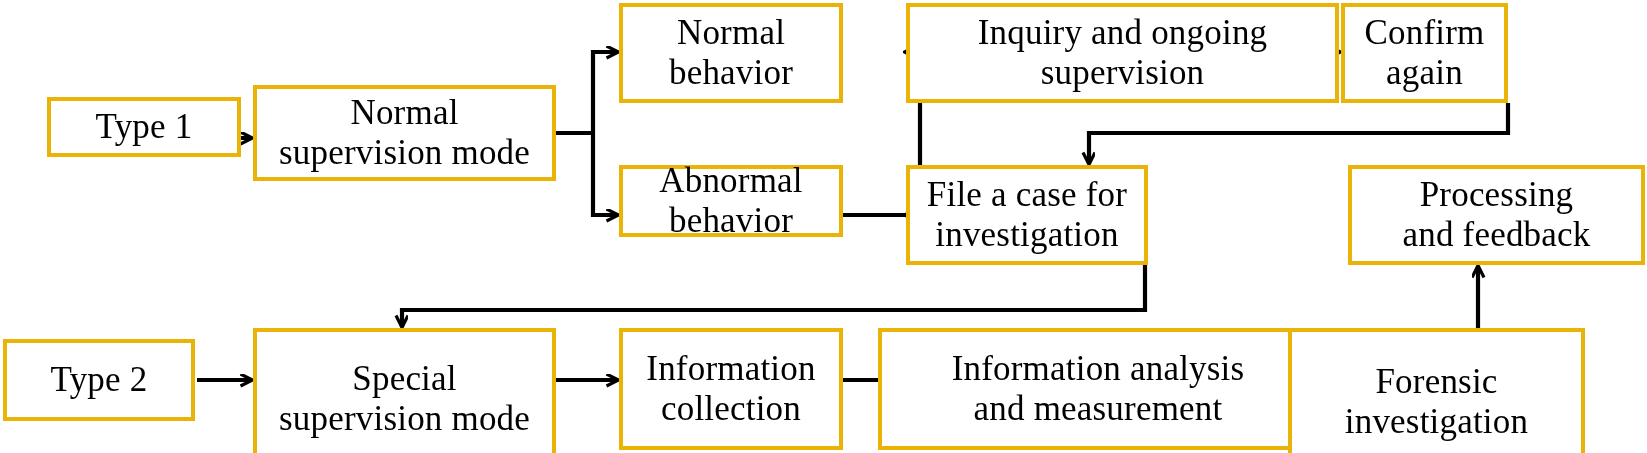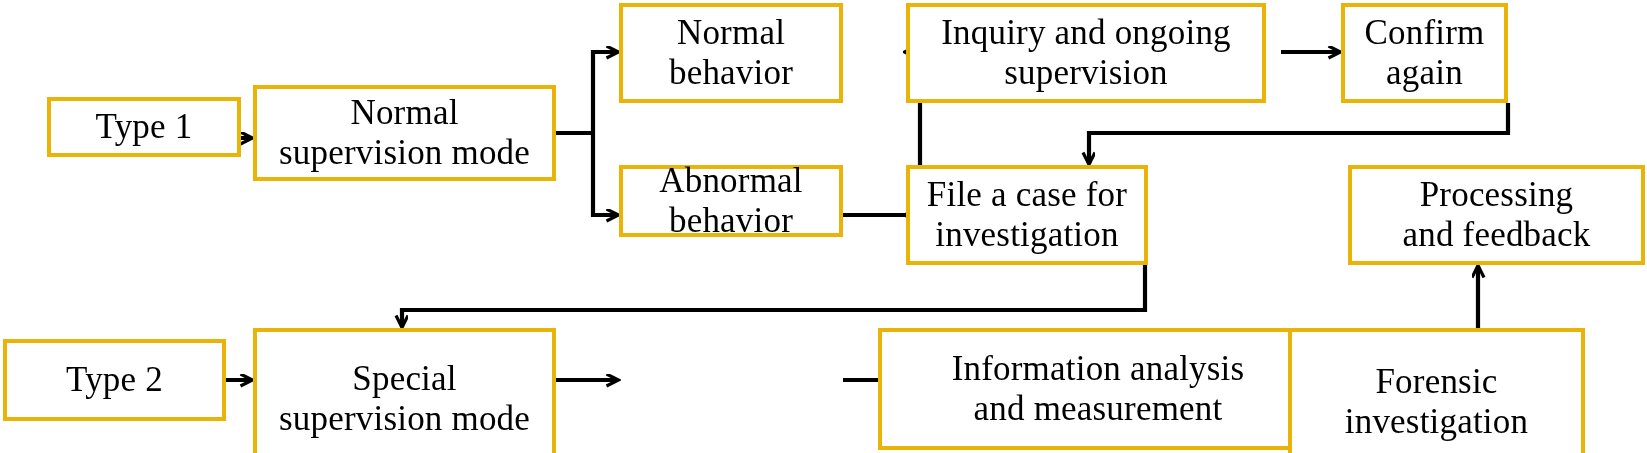--- a/index.html
+++ b/index.html
@@ -95,42 +95,46 @@
 supervision mode</span>
   </div>
   <div class="node" style="left: 619px; top: 3px; width: 224px; height: 100px;">
     <span class="label">Normal
 behavior</span>
   </div>
   <div class="node" style="left: 619px; top: 165px; width: 224px; height: 72px;">
     <span class="label">Abnormal
 behavior</span>
   </div>
-  <div class="node" style="left: 906px; top: 3px; width: 360px; height: 100px;">
+  <div class="node" style="left: 906px; top: 3px; width: 433px; height: 100px;">
     <span class="label">Inquiry and ongoing
 supervision</span>
   </div>
   <div class="node" style="left: 1341px; top: 3px; width: 167px; height: 100px; align-items: center;">
     <span class="label">Confirm
 again</span>
   </div>
   <div class="node" style="left: 906px; top: 165px; width: 242px; height: 100px;">
     <span class="label">File a case for
 investigation</span>
   </div>
   <div class="node" style="left: 1348px; top: 165px; width: 297px; height: 100px;">
     <span class="label">Processing
 and feedback</span>
   </div>
-  <div class="node" style="left: 3px; top: 339px; width: 223px; height: 82px;">
+  <div class="node" style="left: 3px; top: 339px; width: 192px; height: 82px;">
     <span class="label">Type 2</span>
   </div>
   <div class="node" style="left: 253px; top: 328px; width: 303px; height: 142px;">
     <span class="label">Special
 supervision mode</span>
+  </div>
+  <div class="node" style="left: 619px; top: 328px; width: 224px; height: 122px;">
+    <span class="label">Information
+collection</span>
   </div>
   <div class="node" style="left: 878px; top: 328px; width: 440px; height: 122px;">
     <span class="label">Information analysis
 and measurement</span>
   </div>
   <div class="node" style="left: 1288px; top: 328px; width: 297px; height: 147px;">
     <span class="label">Forensic
 investigation</span>
   </div>
 

